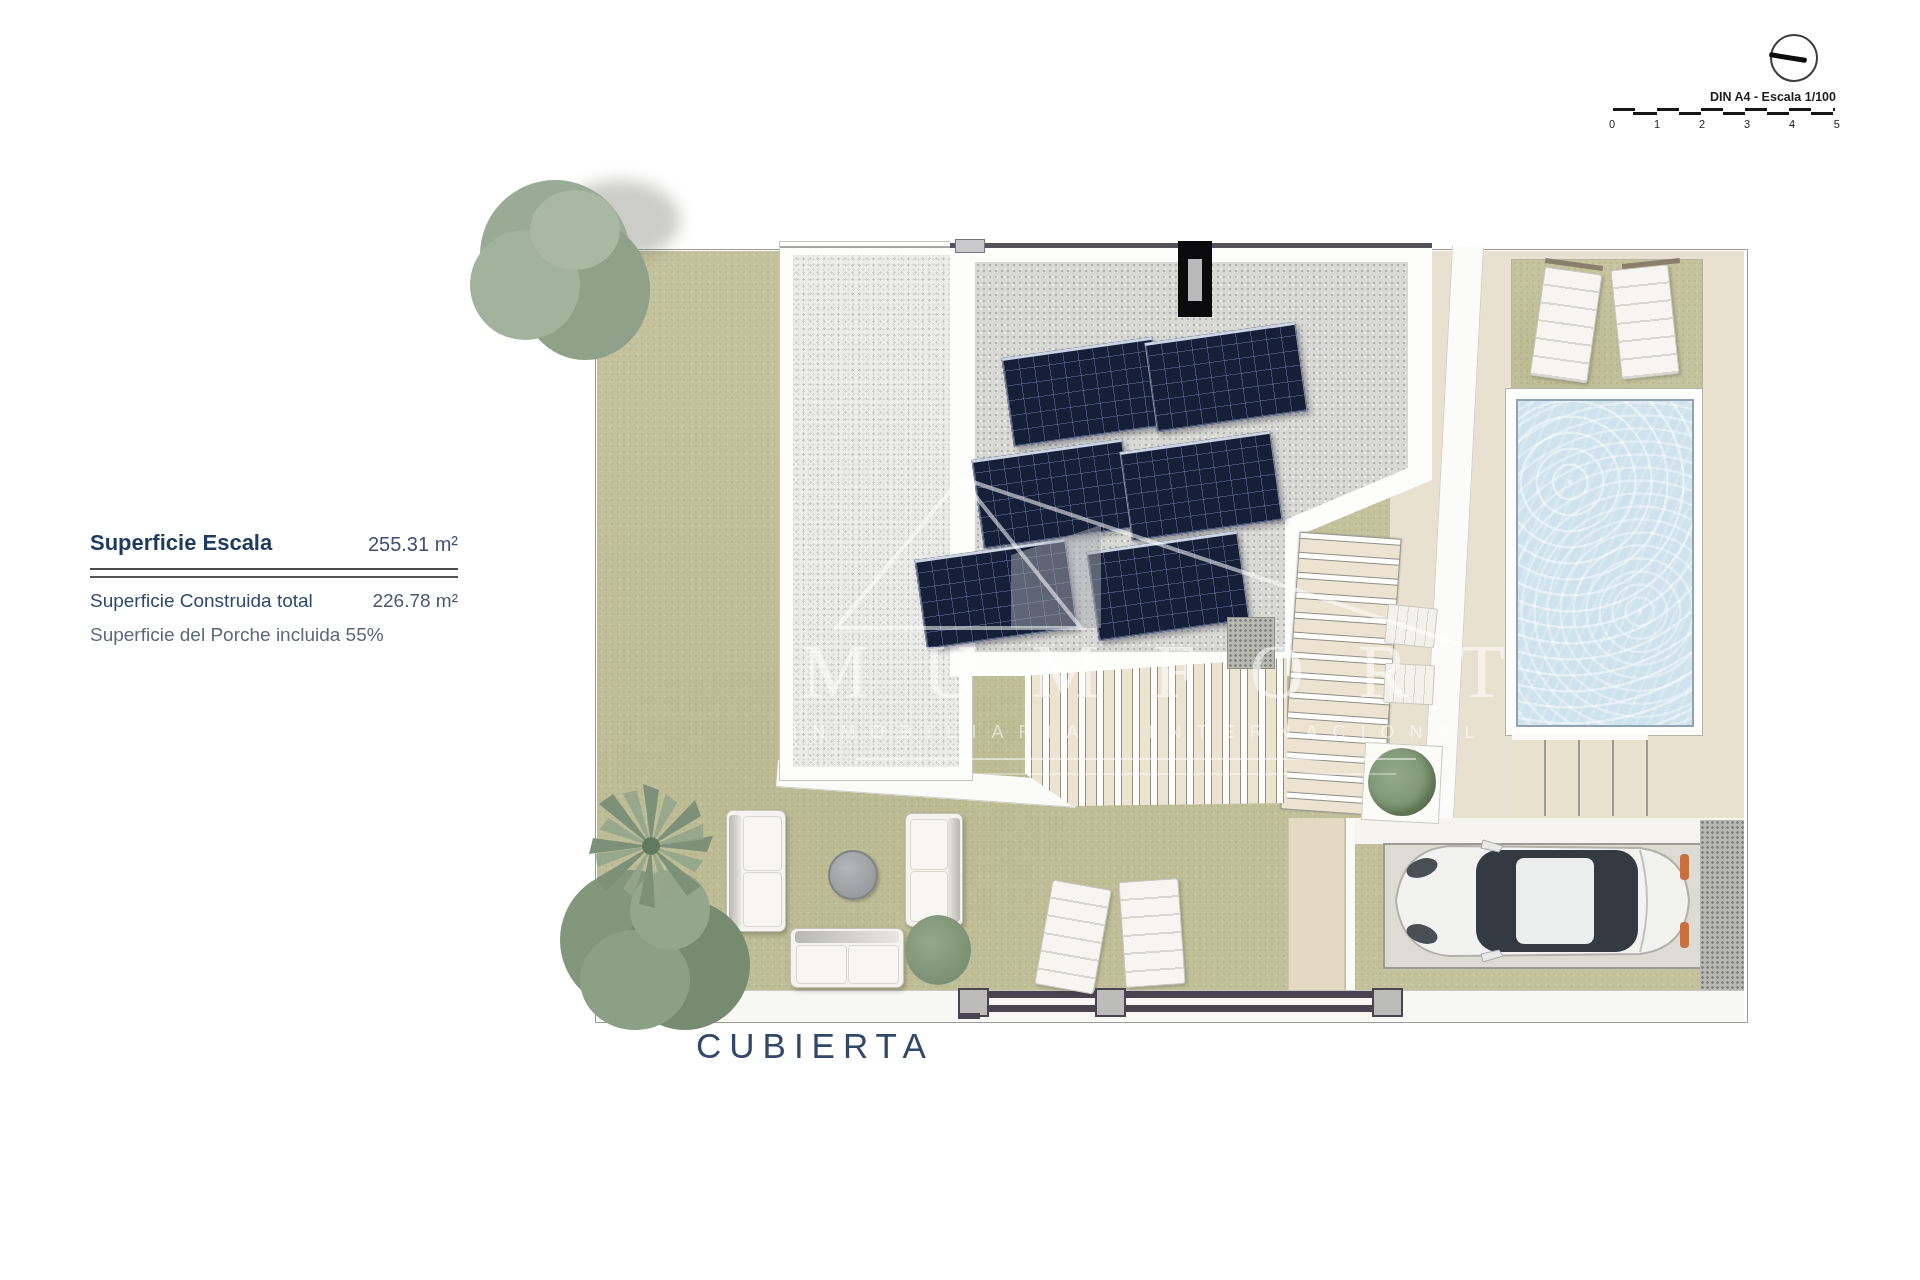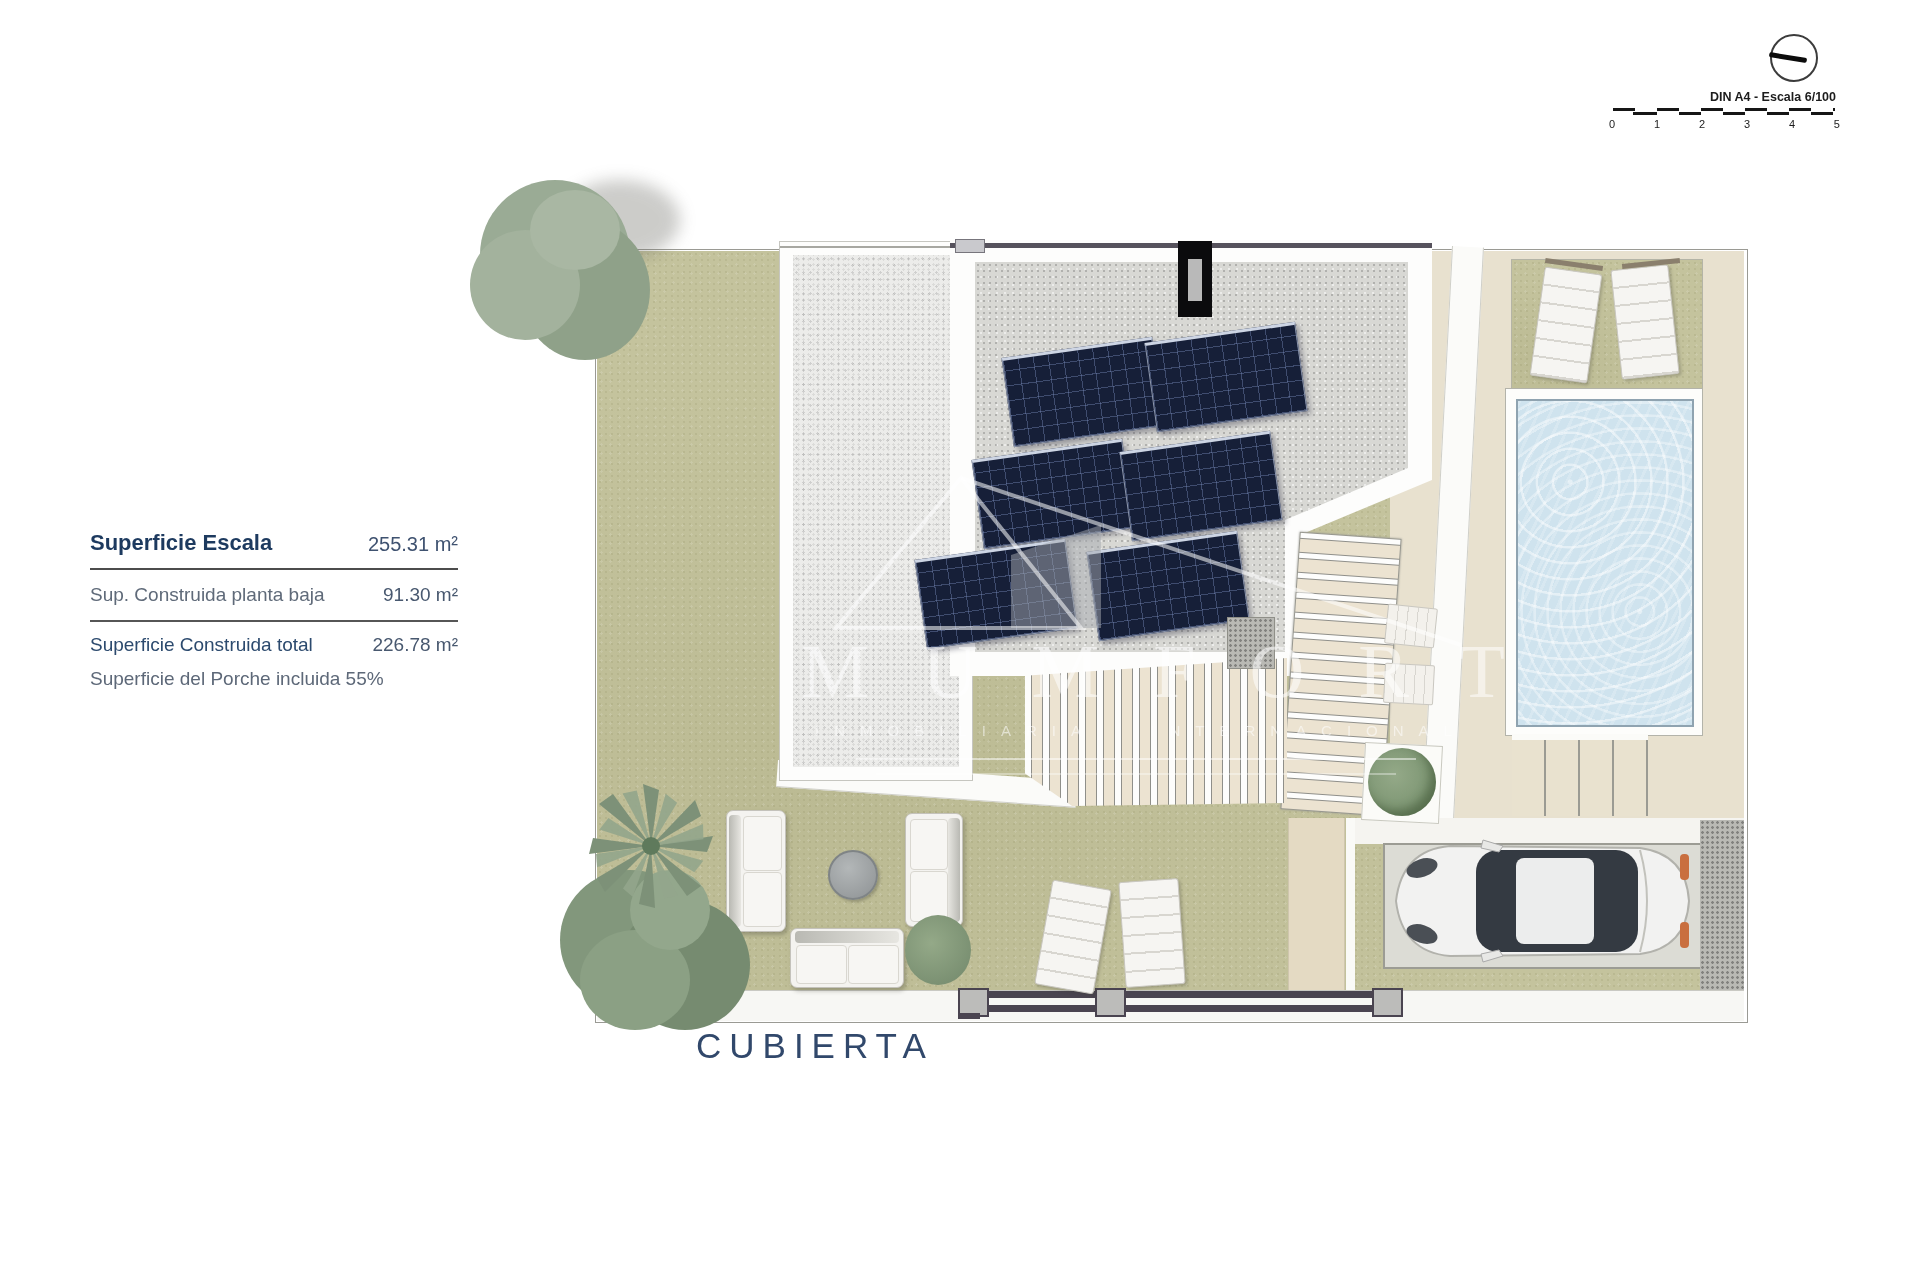--- a/index.html
+++ b/index.html
@@ -220,51 +220,47 @@
   </svg>
   <div class="abs blob" style="left:905px;top:915px;width:66px;height:70px;background:radial-gradient(circle at 40% 40%, #94a988, #71876a);"></div>
 
   <div class="abs" style="left:16px;top:0;width:1920px;height:982px;pointer-events:none;padding-left:12px;">
     <svg class="abs" style="left:780px;top:455px;" width="700" height="200" viewBox="0 0 700 200">
       <polygon points="215,100 305,70 305,173 215,173" fill="rgba(165,170,175,.5)"></polygon>
       <path d="M40,173 L165,23 L285,173 Z" fill="none" stroke="rgba(255,255,255,.55)" stroke-width="4"></path>
       <path d="M165,23 L665,190" fill="none" stroke="rgba(255,255,255,.55)" stroke-width="4"></path>
     </svg>
     <div class="abs wm-text" style="left:720px;top:628px;width:780px;text-align:center;font-size:76px;letter-spacing:54px;padding-left:54px;">MUMFORT</div>
-    <div class="abs wm-text" style="left:720px;top:722px;width:780px;text-align:center;font-size:15px;letter-spacing:15px;word-spacing:36px;padding-left:15px;font-family:'Liberation Sans',sans-serif;">INMOBILIARIA INTERNACIONAL</div>
+    <div class="abs wm-text" style="left:720px;top:722px;width:780px;text-align:center;font-size:18px;letter-spacing:15px;word-spacing:36px;padding-left:15px;font-family:'Liberation Sans',sans-serif;">INMOBILIARIA INTERNACIONAL</div>
     <div class="abs" style="left:840px;top:758px;width:560px;height:2px;background:rgba(255,255,255,.5);"></div>
     <div class="abs" style="left:860px;top:773px;width:520px;height:2px;background:rgba(255,255,255,.35);"></div>
   </div>
 </div>
 
 <div class="abs" style="left:90px;top:530px;width:368px;">
   <div style="position:relative;height:34px;">
     <span class="abs" style="left:0;top:0;font-size:22px;font-weight:bold;color:#1d3a5f;">Superficie Escala</span>
     <span class="abs ip-value" style="right:0;top:3px;color:#3f5270;font-size:20px;">255.31 m²</span>
   </div>
   <div class="ip-rule" style="margin-top:4px;"></div>
-  <div style="position:relative;height:30px;margin-top:14px;">
-    <span class="abs ip-label" style="left:0;top:0;">Sup. Construida planta baja</span>
-    <span class="abs ip-value" style="right:0;top:0;">91.30 m²</span>
-  </div>
   <div class="ip-rule" style="margin-top:6px;background:#565656;"></div>
   <div style="position:relative;height:30px;margin-top:12px;">
     <span class="abs" style="left:0;top:0;font-size:19px;color:#2c4a6e;">Superficie Construida total</span>
     <span class="abs ip-value" style="right:0;top:0;">226.78 m²</span>
   </div>
   <div style="margin-top:4px;font-size:19px;color:#5d6878;">Superficie del Porche incluida 55%</div>
 </div>
 
 <div class="abs" style="left:696px;top:1026px;font-size:35px;letter-spacing:8px;color:#31486b;">CUBIERTA</div>
 
 <div class="abs" style="left:1600px;top:30px;width:250px;height:110px;">
   <div class="abs" style="left:170px;top:4px;width:44px;height:44px;border:2px solid #3c3c3c;border-radius:50%;">
     <div class="abs" style="left:-3px;top:19px;width:38px;height:5px;background:#0c0c0c;transform:rotate(9deg);border-radius:2px;"></div>
   </div>
-  <div class="abs" style="right:14px;top:60px;font-size:12.5px;font-weight:bold;color:#1c1c1c;white-space:nowrap;">DIN A4 - Escala 6/100</div>
+  <div class="abs" style="right:14px;top:60px;font-size:12.5px;font-weight:bold;color:#1c1c1c;white-space:nowrap;">DIN A4 - Escala 1/100</div>
   <div class="abs" style="left:13px;top:78px;width:222px;height:7px;">
     <div class="ruler-bar" style="width:222px;"></div>
     <div class="ruler-bar" style="width:222px;background-position:22px 0;margin-top:1px;"></div>
   </div>
   <div class="abs" style="left:9px;top:88px;width:231px;display:flex;justify-content:space-between;font-size:11px;color:#1c1c1c;">
     <span>0</span>
     <span>1</span>
     <span>2</span>
     <span>3</span>
     <span>4</span>

